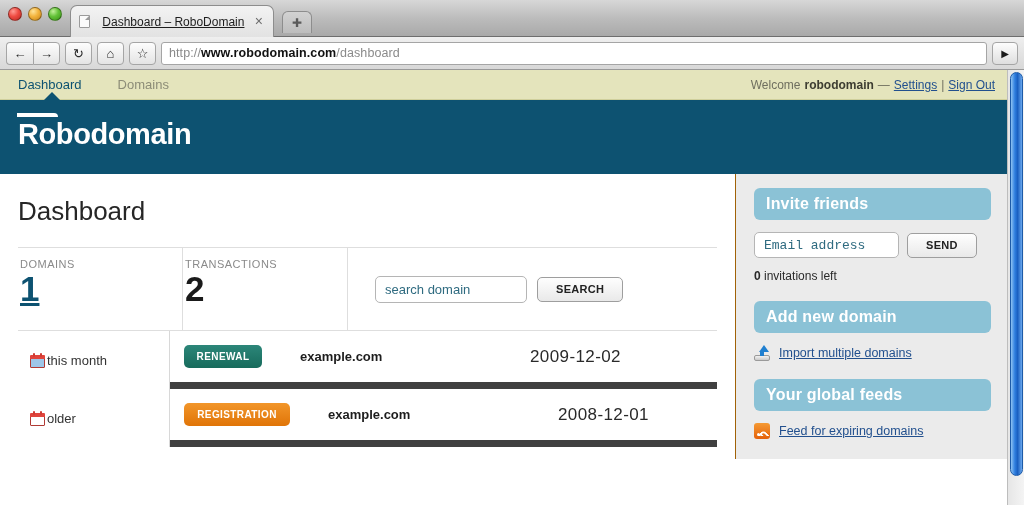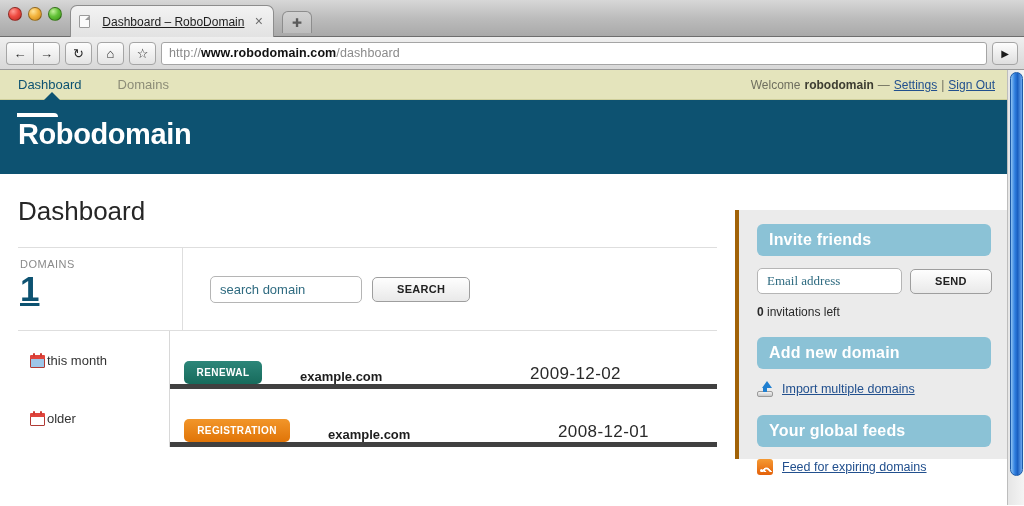--- a/index.html
+++ b/index.html
@@ -123,41 +123,41 @@
   }
   .logo .ro { position: relative; }
   .logo .ro::before {
     content: ""; position: absolute; left: -1px; top: -5px; width: 41px; height: 4px;
     background: #fff; border-radius: 0 4px 0 0;
   }
 
   
   .content { display: flex; height: 285px; }
   .maincol { width: 735px; background: #fff; padding: 0 18px; position: relative; }
-  .sidecol { width: 272px; background: #ebebeb; border-left: 4px solid #a16207; padding: 14px 16px 0 18px; margin-top: 36px; }
+  .sidecol { width: 272px; background: #ebebeb; border-left: 1px solid #a16207; padding: 14px 16px 0 18px; }
 
   h1.page-title { font-size: 26px; font-weight: normal; color: #262626; margin: 22px 0 20px 0; }
 
   .stats {
     display: flex; border-top: 1px solid #dedede; border-bottom: 1px solid #dedede;
     height: 84px;
   }
   .stat { width: 165px; padding: 10px 0 0 2px; border-right: 1px solid #dedede; }
   .stat .label { font-size: 11px; color: #8a8a8a; letter-spacing: .5px; }
   .stat .value { font-size: 35px; font-weight: bold; color: #1a1a1a; line-height: 1.1; }
   .stat .value.link { color: #0d5271; text-decoration: underline; }
   .searchcell { flex: 1 1 auto; display: flex; align-items: center; padding-left: 27px; gap: 10px; }
   .search-input {
     width: 152px; height: 27px; border: 1px solid #b5b5b5; border-radius: 5px;
     background: #fff; font-size: 13px; color: #2f6b80; padding: 0 9px;
     font-family: "Liberation Sans", sans-serif;
   }
   .search-input::placeholder { color: #2f6b80; }
   .btn-grey {
-    height: 25px; padding: 0 24px;
+    height: 25px; padding: 0 18px;
     background: linear-gradient(to bottom, #fefefe, #e9e9e9);
     border: 1px solid #9e9e9e; border-radius: 5px;
     font-size: 11px; font-weight: bold; color: #222; letter-spacing: .3px;
     font-family: "Liberation Sans", sans-serif;
   }
 
   .panel-head {
     margin-top: 20px; height: 35px;
     background: linear-gradient(to bottom, #fafaf7, #f0f0ea);
     border: 1px solid #d9d9cf; border-radius: 4px 4px 0 0;
@@ -171,21 +171,21 @@
     width: 152px; display: flex; align-items: center; gap: 2px;
     font-size: 13px; color: #333; border-right: 1px solid #d8d8d8; padding-left: 12px;
   }
   .cal { width: 15px; height: 15px; position: relative; flex: 0 0 auto; }
   .cal .cbody { position: absolute; left:0; top:3px; width:15px; height:12px; border:1px solid #b03a34; border-radius:1px; }
   .cal .ctop { position: absolute; left:0; top:2px; width:15px; height:4px; background:#e0443c; border-radius:1px 1px 0 0; }
   .cal .ring { position:absolute; top:0; width:2px; height:4px; background:#cf3b33; border-radius:1px; }
   .cal .r1 { left:3px; } .cal .r2 { left:10px; }
   .cal.filled .cbody { background:#9ec6e8; }
   .cal.empty  .cbody { background:#ffffff; }
-  .txcells { flex: 1 1 auto; display: flex; align-items: flex-end; border-bottom: 5px solid #404040; }
+  .txcells { flex: 1 1 auto; display: flex; align-items: center; border-bottom: 7px solid #404040; }
   .badge {
     min-width: 78px; height: 23px; border-radius: 5px; color: #fff;
     font-size: 10px; font-weight: bold; letter-spacing: .4px;
     display: flex; align-items: center; justify-content: center; margin-left: 14px;
   }
   .badge.renewal { background: linear-gradient(to bottom, #2c8679, #176b5c); }
   .badge.registration { background: linear-gradient(to bottom, #f2962a, #e07407); min-width: 106px; }
   .txdomain { font-size: 13px; font-weight: bold; color: #1d1d1d; margin-left: 38px; width: 230px; }
   .txdate { font-size: 17px; color: #2a2a2a; letter-spacing: .4px; }
 
@@ -193,21 +193,21 @@
   .side-head {
     background: #8bc2d6; border-radius: 6px; height: 32px;
     display: flex; align-items: center; padding-left: 12px;
     color: #fff; font-size: 16px; font-weight: bold; letter-spacing: .2px;
     margin-bottom: 12px;
   }
   .side-row { display: flex; align-items: center; gap: 8px; margin-bottom: 11px; }
   .side-input {
     width: 145px; height: 26px; border: 1px solid #b5b5b5; border-radius: 5px;
     background: #fff; font-size: 13px; color: #2f6b80; padding: 0 9px;
-    font-family: Liberation Serif, serif;
+    font-family: Liberation Mono, monospace;
   }
   .side-input::placeholder { color: #2f6b80; }
   .side-note { font-size: 12px; color: #2a2a2a; margin-bottom: 18px; }
   .side-note b { font-weight: bold; }
   .side-link-row { display: flex; align-items: center; gap: 9px; margin-bottom: 18px; }
   .side-link { font-size: 12.5px; color: #22508e; text-decoration: underline; }
 
   .upicon { width: 16px; height: 16px; position: relative; flex: 0 0 auto; }
   .upicon .base { position:absolute; left:0; bottom:0; width:16px; height:6px; background:linear-gradient(#f2f2f2,#c9c9c9); border:1px solid #9a9a9a; border-radius:2px; }
   .upicon .arrow { position:absolute; left:5px; top:0; width:0; height:0; border-left:5px solid transparent; border-right:5px solid transparent; border-bottom:7px solid #1f7fd0; }
@@ -289,20 +289,24 @@
 
       <div class="content">
 
         <div class="maincol">
           <h1 class="page-title">Dashboard</h1>
 
           <div class="stats">
             <div class="stat">
               <div class="label">DOMAINS</div>
               <div class="value link">1</div>
+            </div>
+            <div class="stat">
+              <div class="label">TRANSACTIONS</div>
+              <div class="value">2</div>
             </div>
             <div class="searchcell">
               <input class="search-input" type="text" placeholder="search domain" style="">
               <button class="btn-grey">SEARCH</button>
             </div>
           </div>
 
 
           <div class="txtable">
             <div class="txrow">

